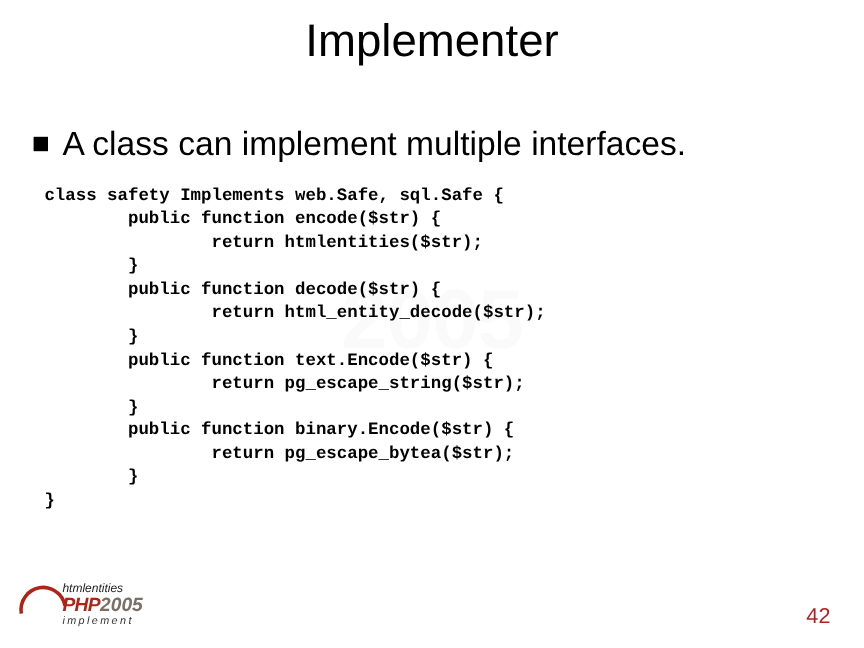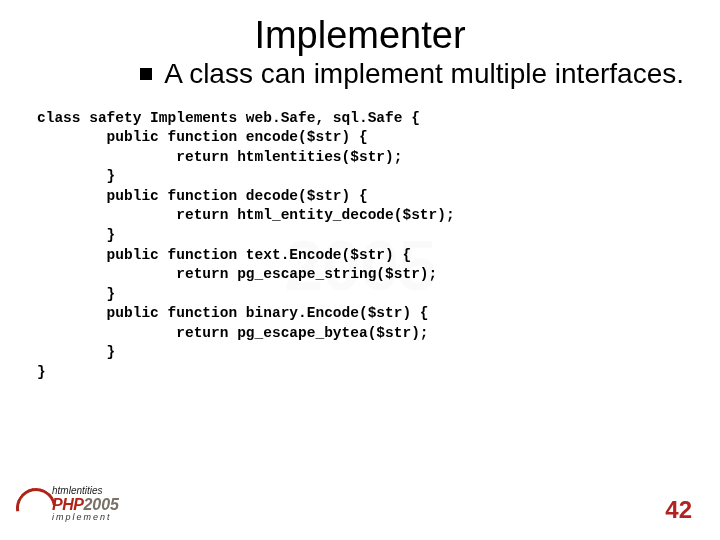--- a/index.html
+++ b/index.html
@@ -26,28 +26,28 @@
     white-space: nowrap;
     line-height: 0.9;
     text-align: center;
     letter-spacing: -3px;
   }
   .watermark .wm-line2 { font-size: 70px; letter-spacing: -1px; }
   .title {
     text-align: center;
     font-size: 38px;
     margin-top: 14px;
+    margin-bottom: 46px;
   }
   .bullet-row {
     display: flex;
     align-items: flex-start;
     padding-left: 28px;
     padding-right: 36px;
     margin-bottom: 18px;
-    justify-content: flex-end;
   }
   .bullet-mark {
     width: 12px;
     height: 12px;
     background: #000;
     margin-top: 11px;
     margin-right: 12px;
     flex-shrink: 0;
   }
   .bullet-text {
@@ -60,22 +60,22 @@
     font-size: 14.5px;
     line-height: 1.35;
     white-space: pre;
     padding-left: 37px;
     color: #000;
   }
   .page-num {
     position: absolute;
     right: 28px;
     bottom: 16px;
-    font-size: 24px;
-    font-weight: bold;
+    font-size: 18px;
+    font-weight: normal;
     color: #b22222;
   }
   .logo {
     position: absolute;
     left: 16px;
     bottom: 10px;
     width: 140px;
     height: 48px;
   }
   .logo .swoosh {

